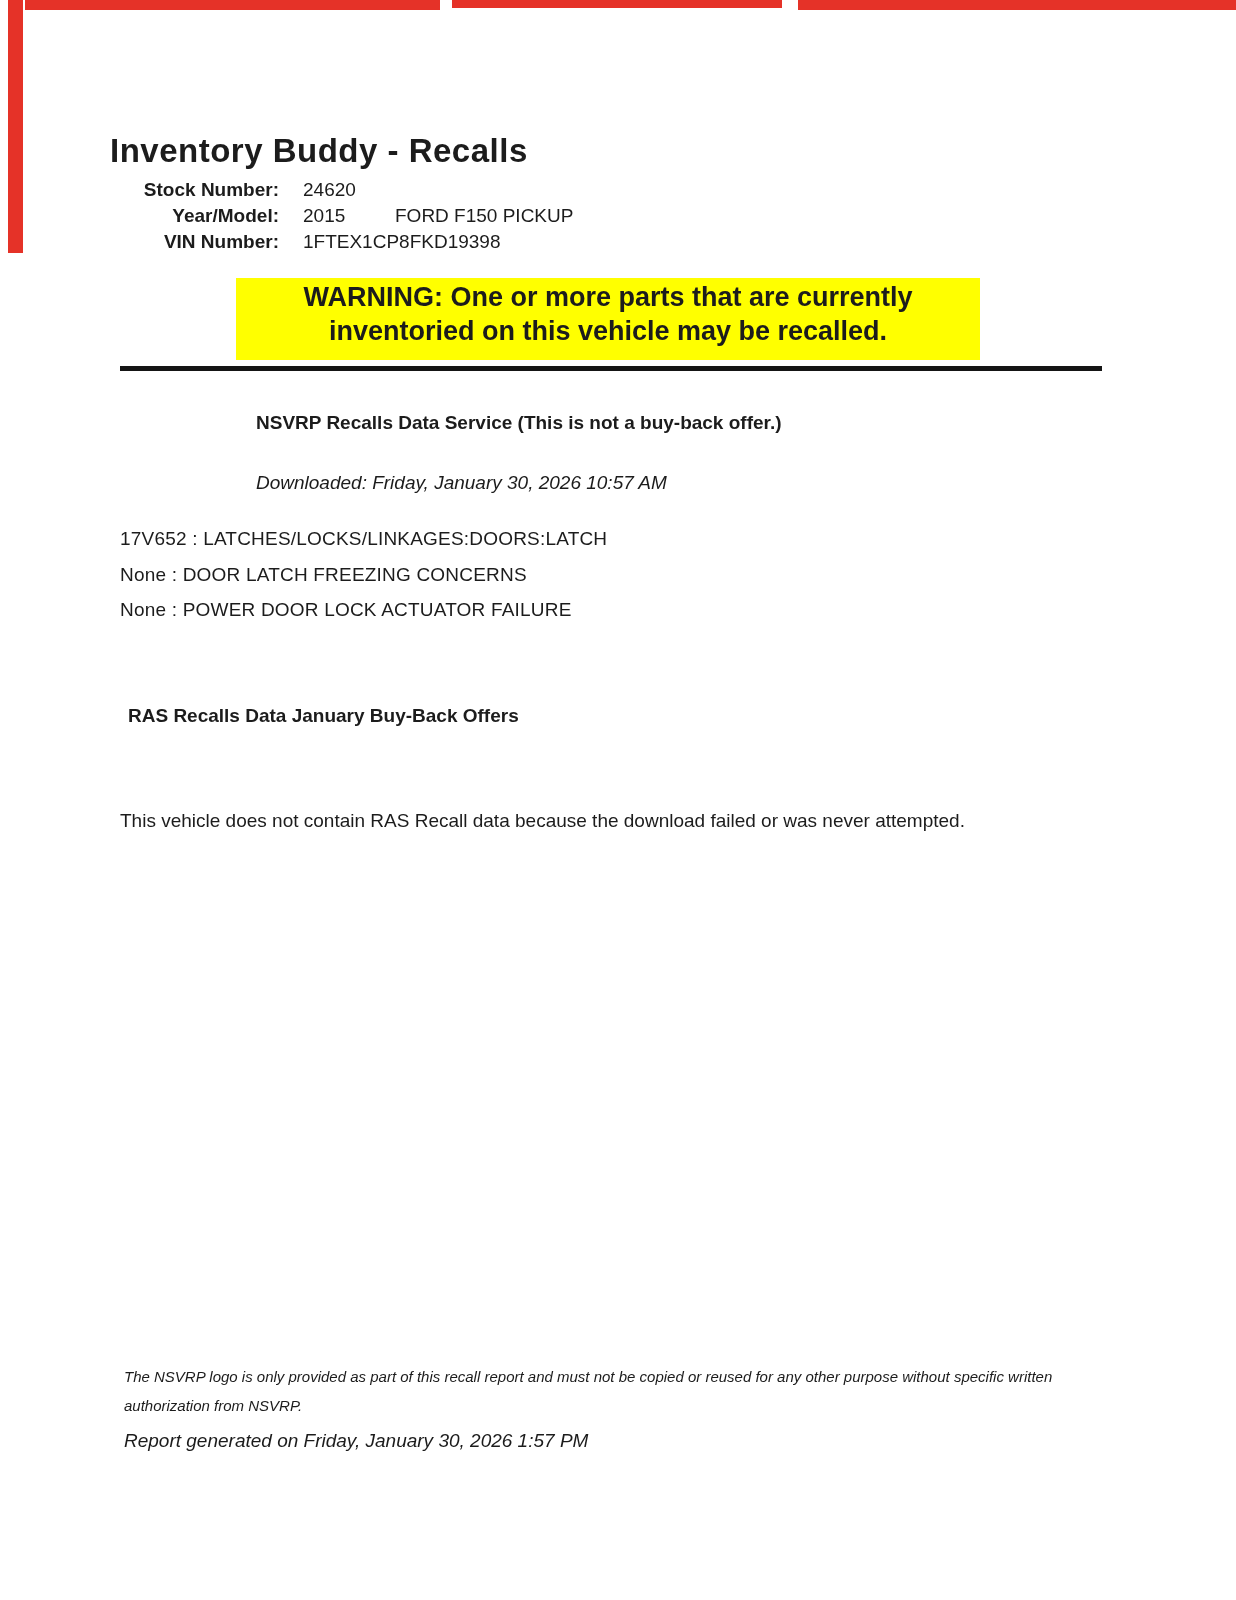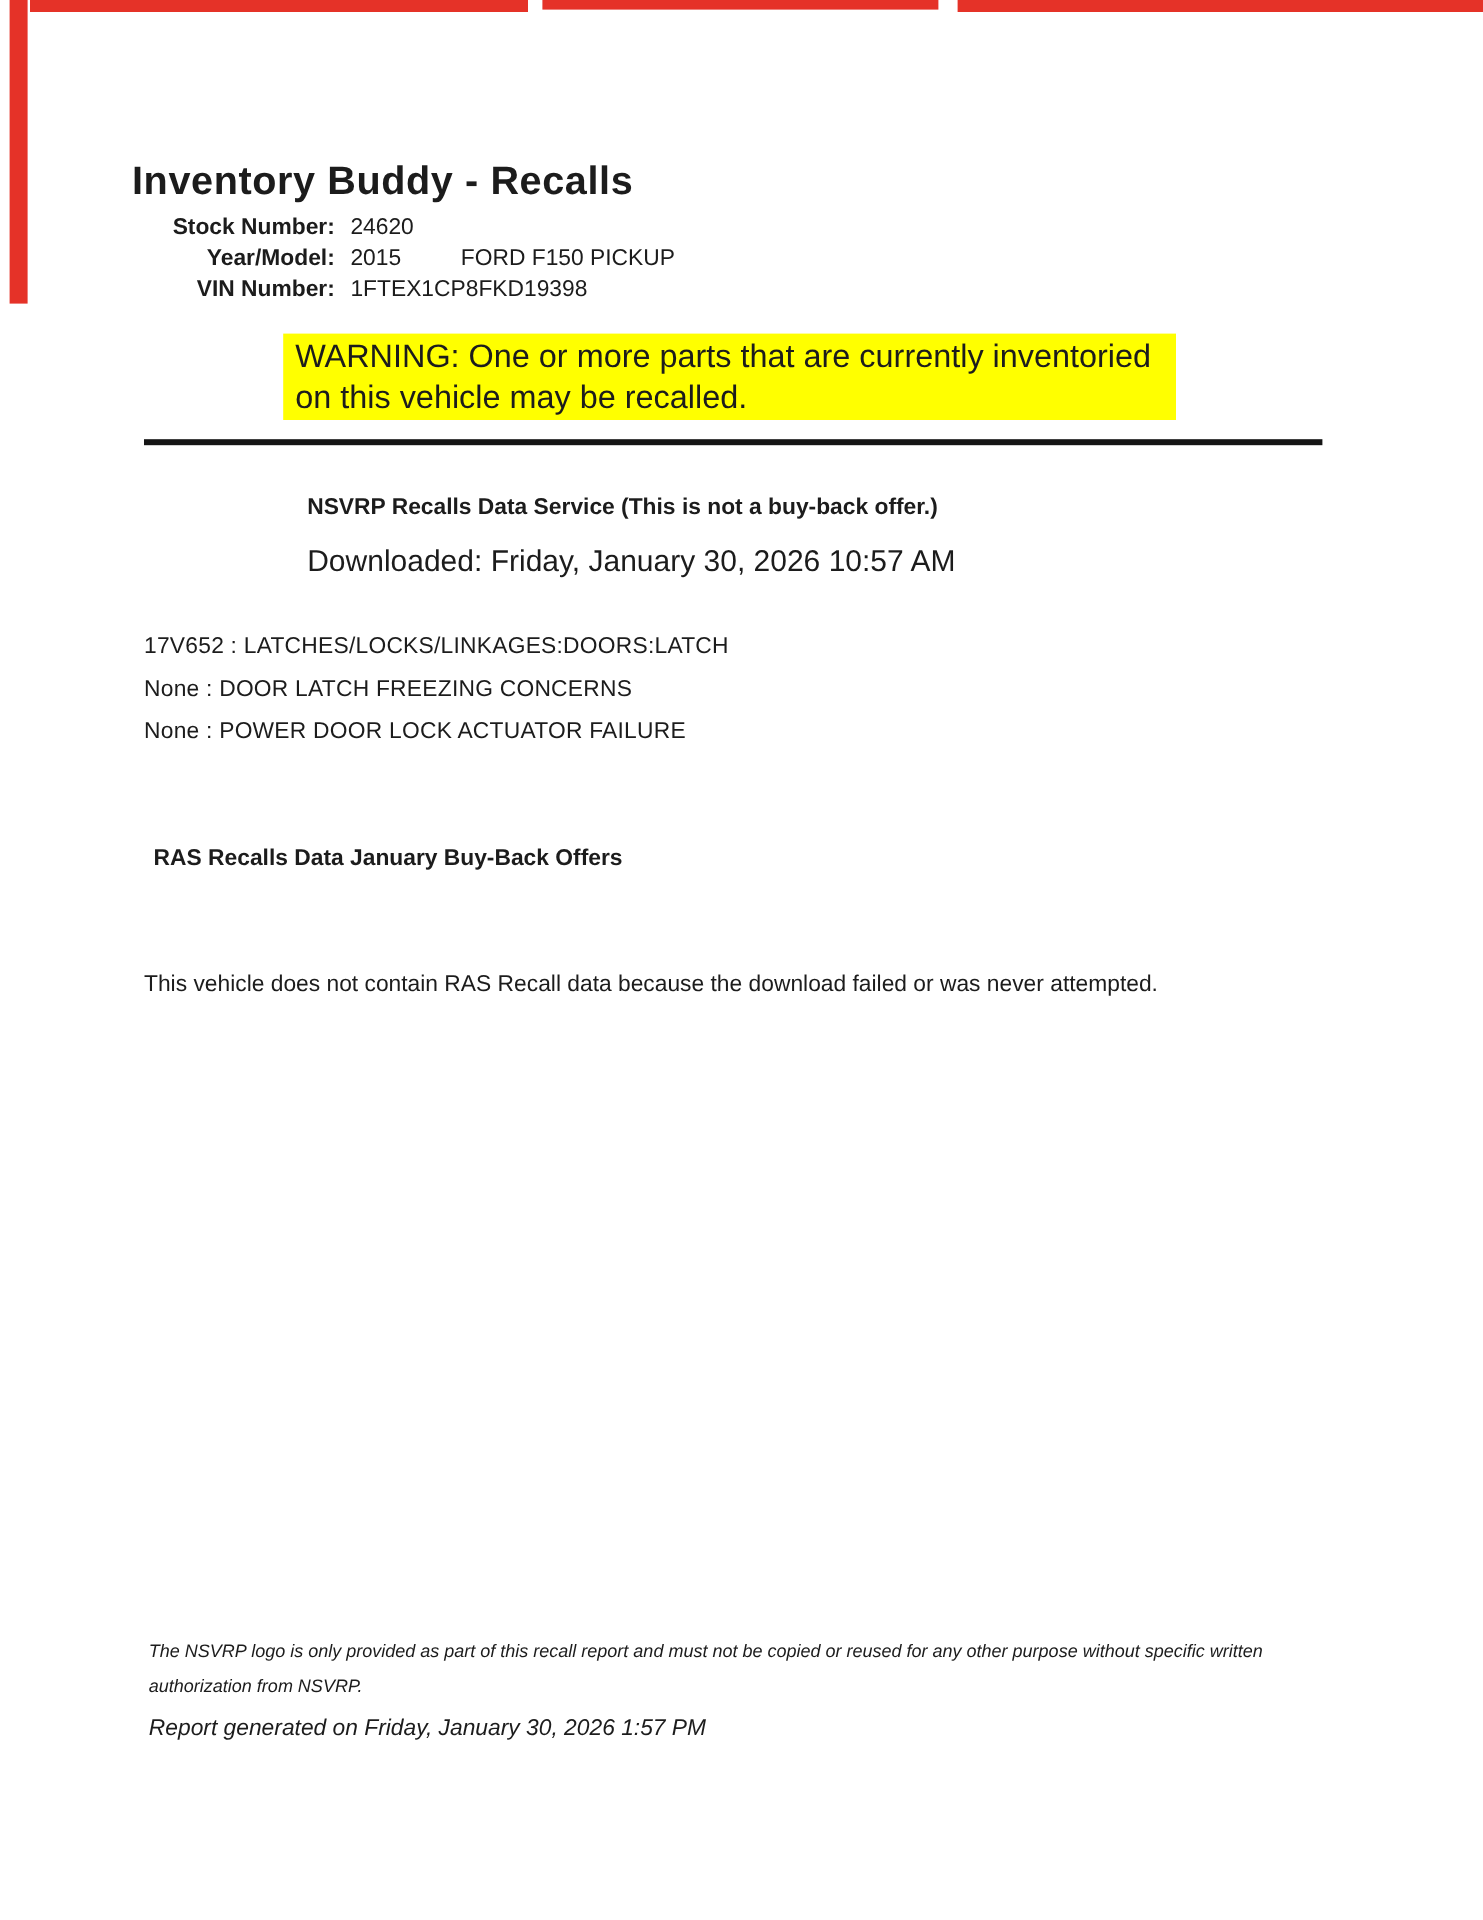--- a/index.html
+++ b/index.html
@@ -37,50 +37,52 @@
   }
   .field-label {
     display: inline-block;
     width: 265px;
     text-align: right;
     font-weight: 700;
     padding-left: 14px;
   }
   .field-value {
     display: inline-block;
-    margin-left: 13px;
+    margin-left: 24px;
   }
   .field-value-first { min-width: 80px; }
   .field-value-second { margin-left: 12px; }
 
   .warning-box {
     left: 236px; top: 278px;
     width: 744px;
-    padding: 2px 10px 2px 10px;
+    padding: 2px 10px 12px 10px;
     box-sizing: border-box;
     background: #ffff00;
+    text-align: center;
     font-size: 27px;
-    font-weight: 400;
+    font-weight: 700;
     line-height: 34px;
   }
 
   .rule {
     left: 120px; top: 366px;
     width: 982px; height: 5px;
     background: #151515;
   }
 
   .nsvrp-heading {
     left: 256px; top: 412px;
     font-size: 19px;
     font-weight: 700;
   }
   .downloaded-line {
-    left: 256px; top: 454px;
-    font-size: 25px;
+    left: 256px; top: 472px;
+    font-size: 19px;
+    font-style: italic;
   }
 
   .recall-line {
     position: absolute;
     left: 120px;
     font-size: 19px;
     letter-spacing: 0.2px;
     white-space: nowrap;
   }
 

